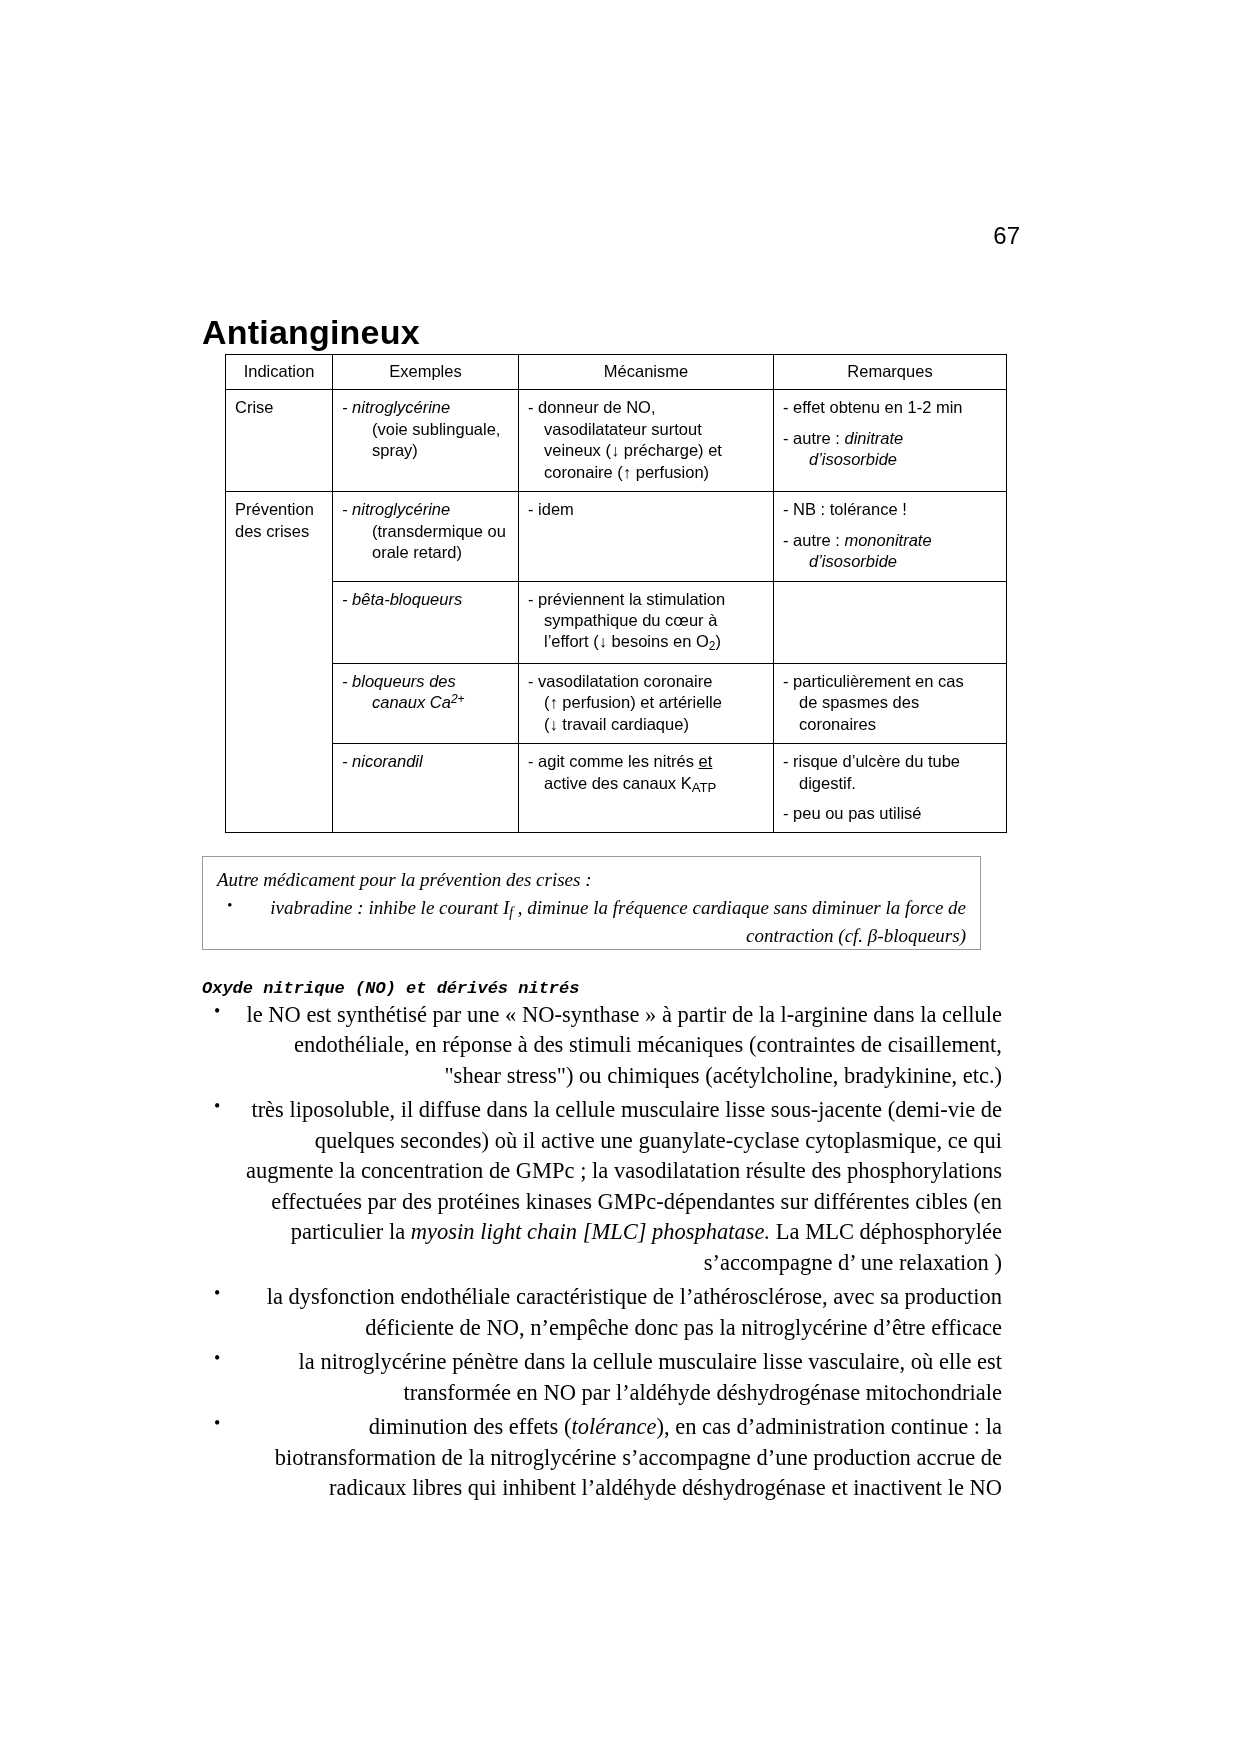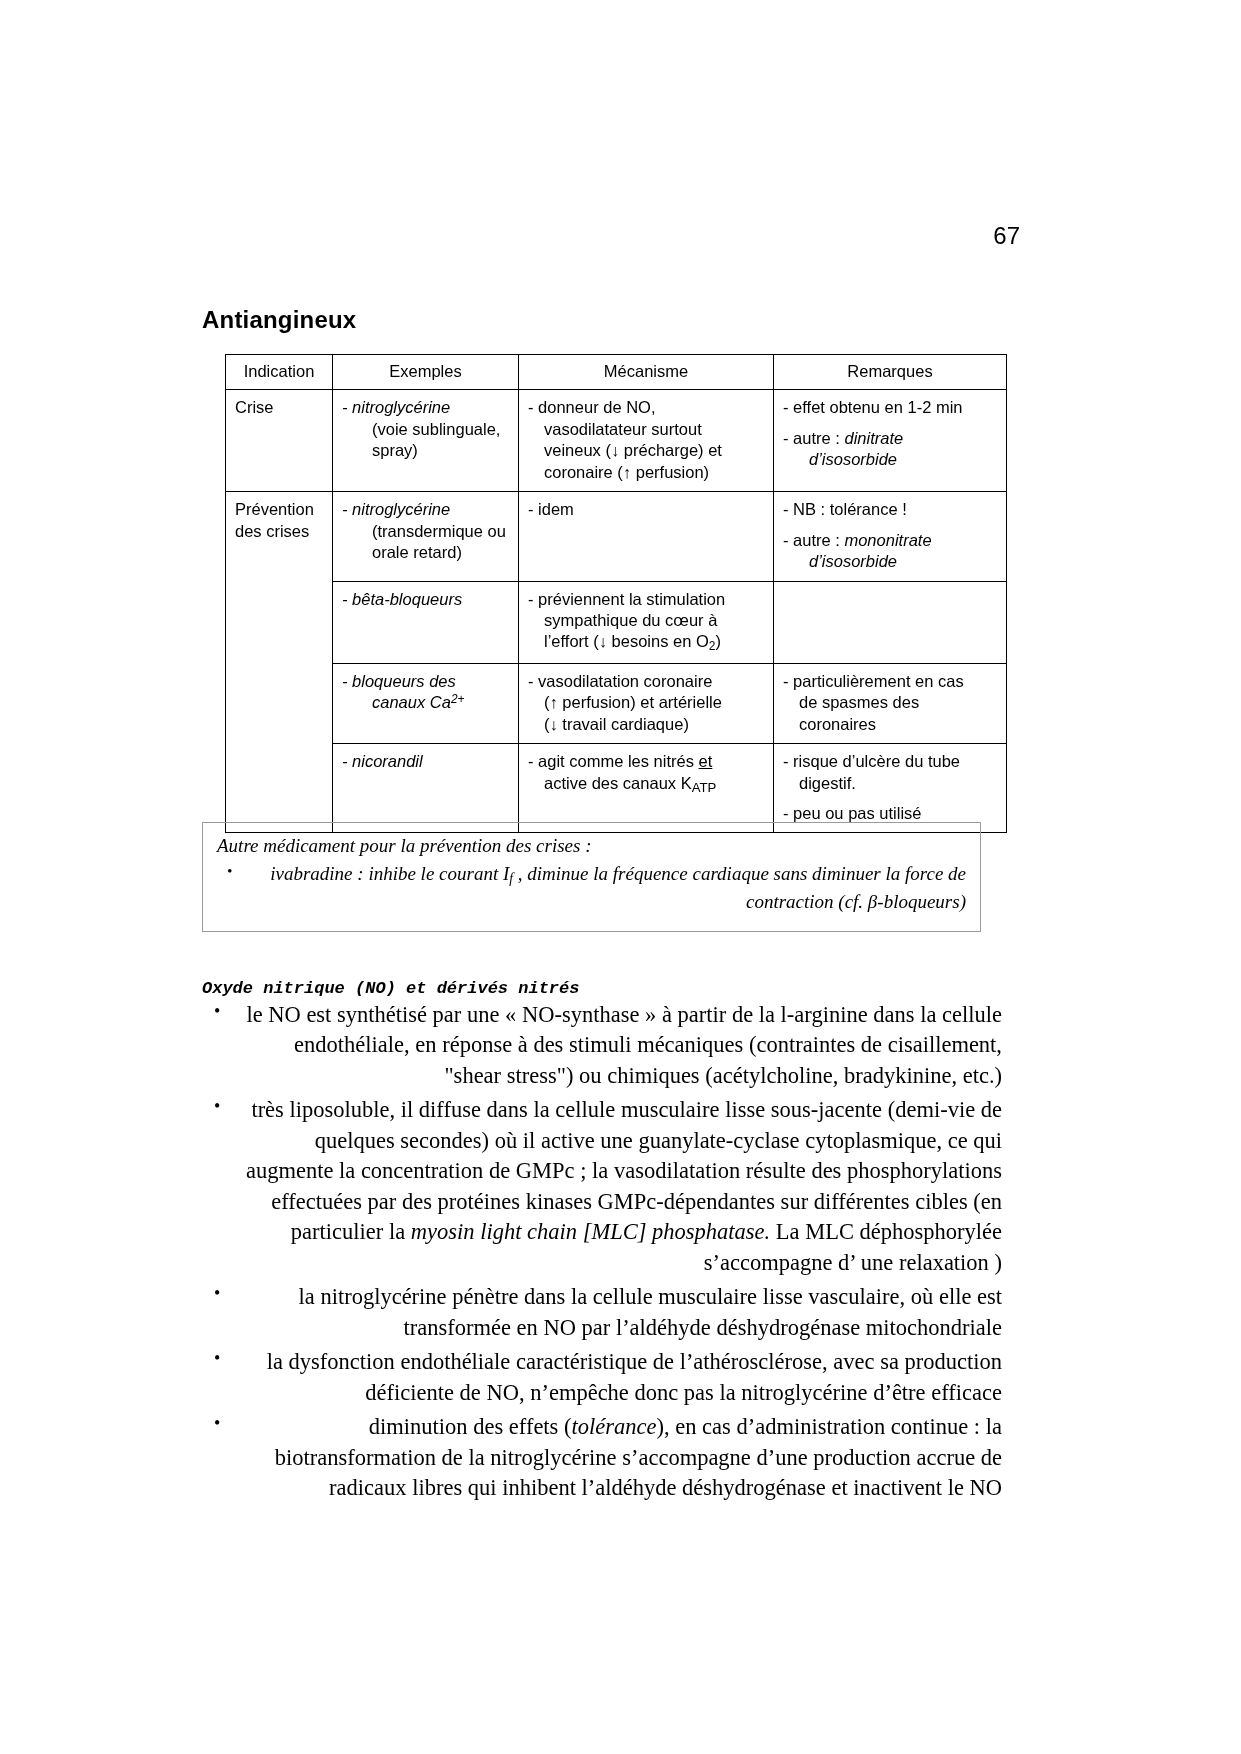--- a/index.html
+++ b/index.html
@@ -36,21 +36,21 @@
     letter-spacing: 0px;
   }
 
   
   .doc-title {
     position: absolute;
     top: 290px;
     left: 202px;
     font-family: "Liberation Sans", sans-serif;
     font-weight: bold;
-    font-size: 24px;
+    font-size: 34px;
     letter-spacing: 0.2px;
   }
 
   
   .table-wrap {
     position: absolute;
     top: 354px;
     left: 225px;
     width: 781px;
   }
@@ -93,26 +93,26 @@
   .li.tight { margin-bottom: 0; }
   em { font-style: italic; }
   .u { text-decoration: underline; }
   sub { font-size: 0.72em; vertical-align: -0.25em; }
   sup { font-size: 0.72em; vertical-align: 0.40em; }
   .sc { font-size: 0.80em; }
 
   
   .note-box {
     position: absolute;
-    top: 822px;
+    top: 856px;
     left: 202px;
     width: 779px;
     box-sizing: border-box;
     border: 1px solid #9a9a9a;
-    padding: 10px 14px 16px 14px;
+    padding: 10px 14px 0 14px;
     font-family: "Liberation Serif", serif;
     font-style: italic;
     font-size: 19px;
     line-height: 1.36;
   }
   .note-box .note-line { margin: 0 0 2px 0; }
   .note-box ul {
     margin: 0;
     padding: 0 0 0 30px;
     list-style: none;
@@ -290,19 +290,19 @@
       <li>ivabradine : inhibe le courant I<sub>f</sub> , diminue la fréquence cardiaque sans diminuer la force de contraction (cf. β-bloqueurs)</li>
     </ul>
   </div>
 
   <h2 class="sub-head">Oxyde nitrique (NO) et dérivés nitrés</h2>
 
   <div class="prose">
     <ul>
       <li>le NO est synthétisé par une « NO-synthase » à partir de la l-arginine dans la cellule endothéliale, en réponse à des stimuli mécaniques (contraintes de cisaillement, "shear stress") ou chimiques (acétylcholine, bradykinine, etc.)</li>
       <li>très liposoluble, il diffuse dans la cellule musculaire lisse sous-jacente (demi-vie de quelques secondes) où il active une guanylate-cyclase cytoplasmique, ce qui augmente la concentration de GMPc ; la vasodilatation résulte des phosphorylations effectuées par des protéines kinases GMPc-dépendantes sur différentes cibles (en particulier la <em>myosin light chain [MLC] phosphatase.</em> La MLC déphosphorylée s’accompagne d’ une relaxation )</li>
+      <li>la dysfonction endothéliale caractéristique de l’athérosclérose, avec sa production déficiente de NO, n’empêche donc pas la nitroglycérine d’être efficace</li>
       <li>la nitroglycérine pénètre dans la cellule musculaire lisse vasculaire, où elle est transformée en NO par l’aldéhyde déshydrogénase mitochondriale</li>
-      <li>la dysfonction endothéliale caractéristique de l’athérosclérose, avec sa production déficiente de NO, n’empêche donc pas la nitroglycérine d’être efficace</li>
       <li>diminution des effets (<em>tolérance</em>), en cas d’administration continue : la biotransformation de la nitroglycérine s’accompagne d’une production accrue de radicaux libres qui inhibent l’aldéhyde déshydrogénase et inactivent le NO</li>
     </ul>
   </div>
 
 </div>
 
 </body></html>

